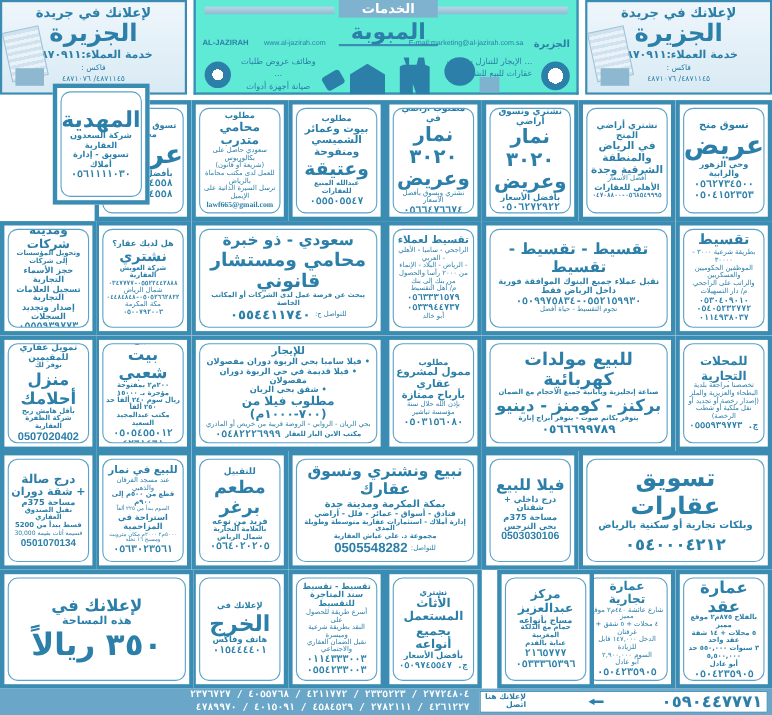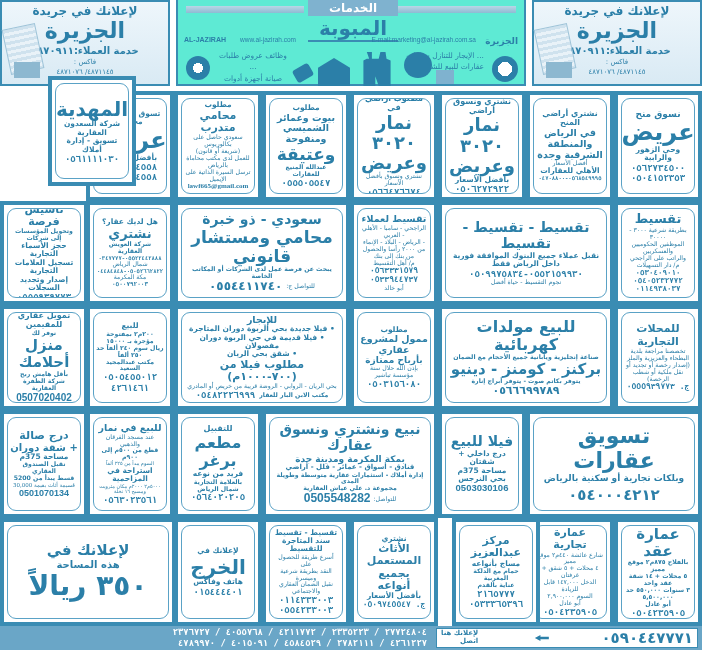--- a/index.html
+++ b/index.html
@@ -234,21 +234,21 @@
   <div class="num" style="font-size:5.5px;">٠٥٥٢٢٤٤٢٨٨٨-٠٣٤٧٧٧٧</div>
   <div class="t-xs">شمال الرياض</div>
   <div class="num" style="font-size:5.5px;">٠٥٠٥٢٦٦٢٨٢٢-٠٤٤٨٤٨٤٨</div>
   <div class="t-xs">مكة المكرمة</div>
   <div class="num" style="font-size:6px;">٠٥٠٠٧٩٢٠٠٣</div>
 </div>
   </div>
 
 <div class="frame" style="left:0;top:201px;width:88px;height:104px;">
     <div class="card">
-  <div class="t-m" style="font-size:11px;">تأسيس فرصة</div>
+  <div class="t-m" style="font-size:11px;">ومدينة شركات</div>
   <div class="t-xs" style="font-weight:bold;">وتحويل المؤسسات إلى شركات</div>
   <div class="t-s" style="font-weight:bold;">حجز الأسماء التجارية</div>
   <div class="t-s" style="font-weight:bold;">تسجيل العلامات التجارية</div>
   <div class="t-s" style="font-weight:bold;">إصدار وتجديد السجلات</div>
   <div class="num">٠٥٥٥٩٣٩٧٧٣</div>
 </div>
   </div>
 
 <div class="frame" style="right:0;top:305px;width:88px;height:105px;">
     <div class="card">
@@ -278,35 +278,36 @@
   <div class="t-m" style="font-size:9px;">بأرباح ممتازة</div>
   <div class="t-xs">بإذن الله حلال سنة</div>
   <div class="t-xs">مؤسسة تباشير</div>
   <div class="num">٠٥٠٣١٥٦٠٨٠</div>
 </div>
   </div>
 
 <div class="frame" style="right:352px;top:305px;width:176px;height:105px;">
     <div class="card" style="align-items:center;">
   <div class="t-m">للإيجار</div>
-  <div class="t-s" style="font-weight:bold;">• فيلا جديدة بحي الربوة دوران المتاجرة</div>
+  <div class="t-s" style="font-weight:bold;">• فيلا سامبا بحي الربوة دوران مفصولان</div>
   <div class="t-s" style="font-weight:bold;">• فيلا قديمة في حي الربوة دوران مفصولان</div>
   <div class="t-s" style="font-weight:bold;">• شقق بحي الريان</div>
   <div class="t-m" style="font-size:11px;">مطلوب فيلا من (٧٠٠-١٠٠٠م)</div>
   <div class="t-xs">بحي الريان - الروابي - الروضة قريبة من خريص أو المادري</div>
   <div style="display:flex;align-items:center;gap:4px;">
     <span class="t-xs" style="font-weight:bold;">مكتب الابن البار للعقار</span>
     <span class="num">٠٥٤٨٢٢٢٦٩٩٩</span>
   </div>
 </div>
   </div>
 
 <div class="frame" style="right:528px;top:305px;width:88px;height:105px;">
     <div class="card">
   <div class="t-s" style="font-weight:bold;">للبيع</div>
+  <div class="t-l" style="font-size:15px;">بيت شعبي</div>
   <div class="t-xs" style="font-weight:bold;">٢٠٠م٢ بمفتوحة مؤجرة بـ ١٥٠٠٠</div>
   <div class="t-xs" style="font-weight:bold;">ريال سوم ٢٤٠ ألفاً حد ٢٥٠ ألفاً</div>
   <div class="t-xs" style="font-weight:bold;">مكتب عبدالمجيد السعيد</div>
   <div class="num">٠٥٠٥٤٥٥٠١٢</div>
   <div class="num">٤٢٦١٤٦١</div>
 </div>
   </div>
 
 <div class="frame" style="left:0;top:305px;width:88px;height:105px;">
     <div class="card">

